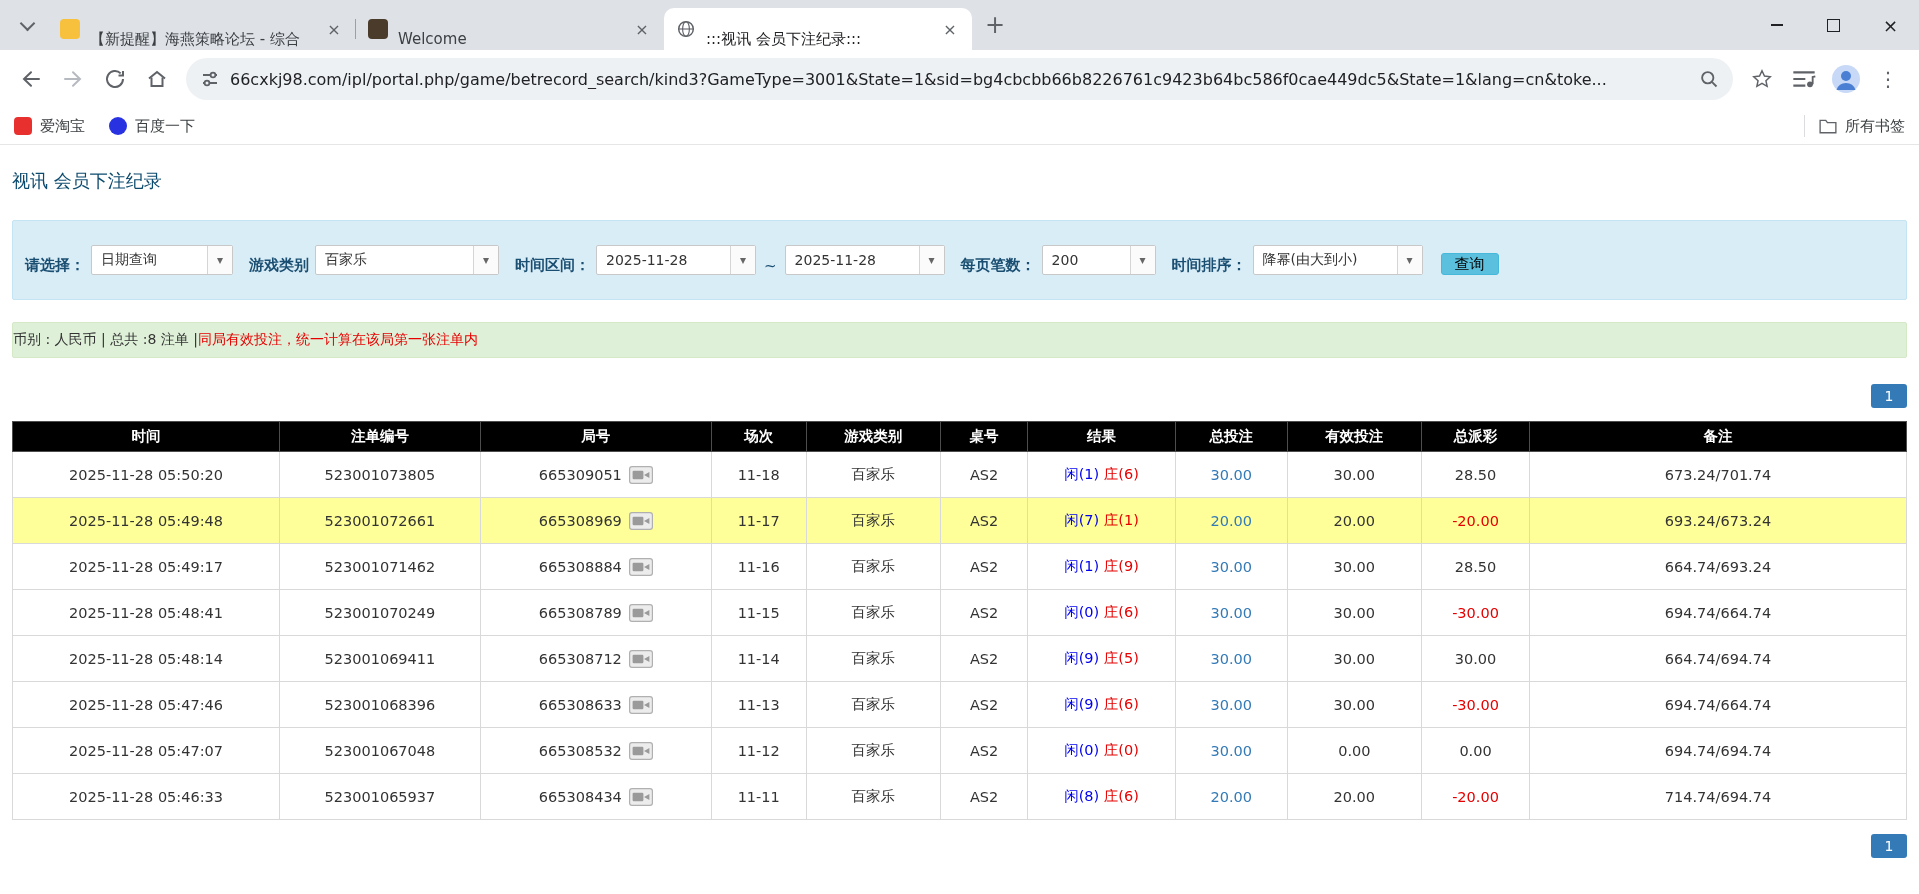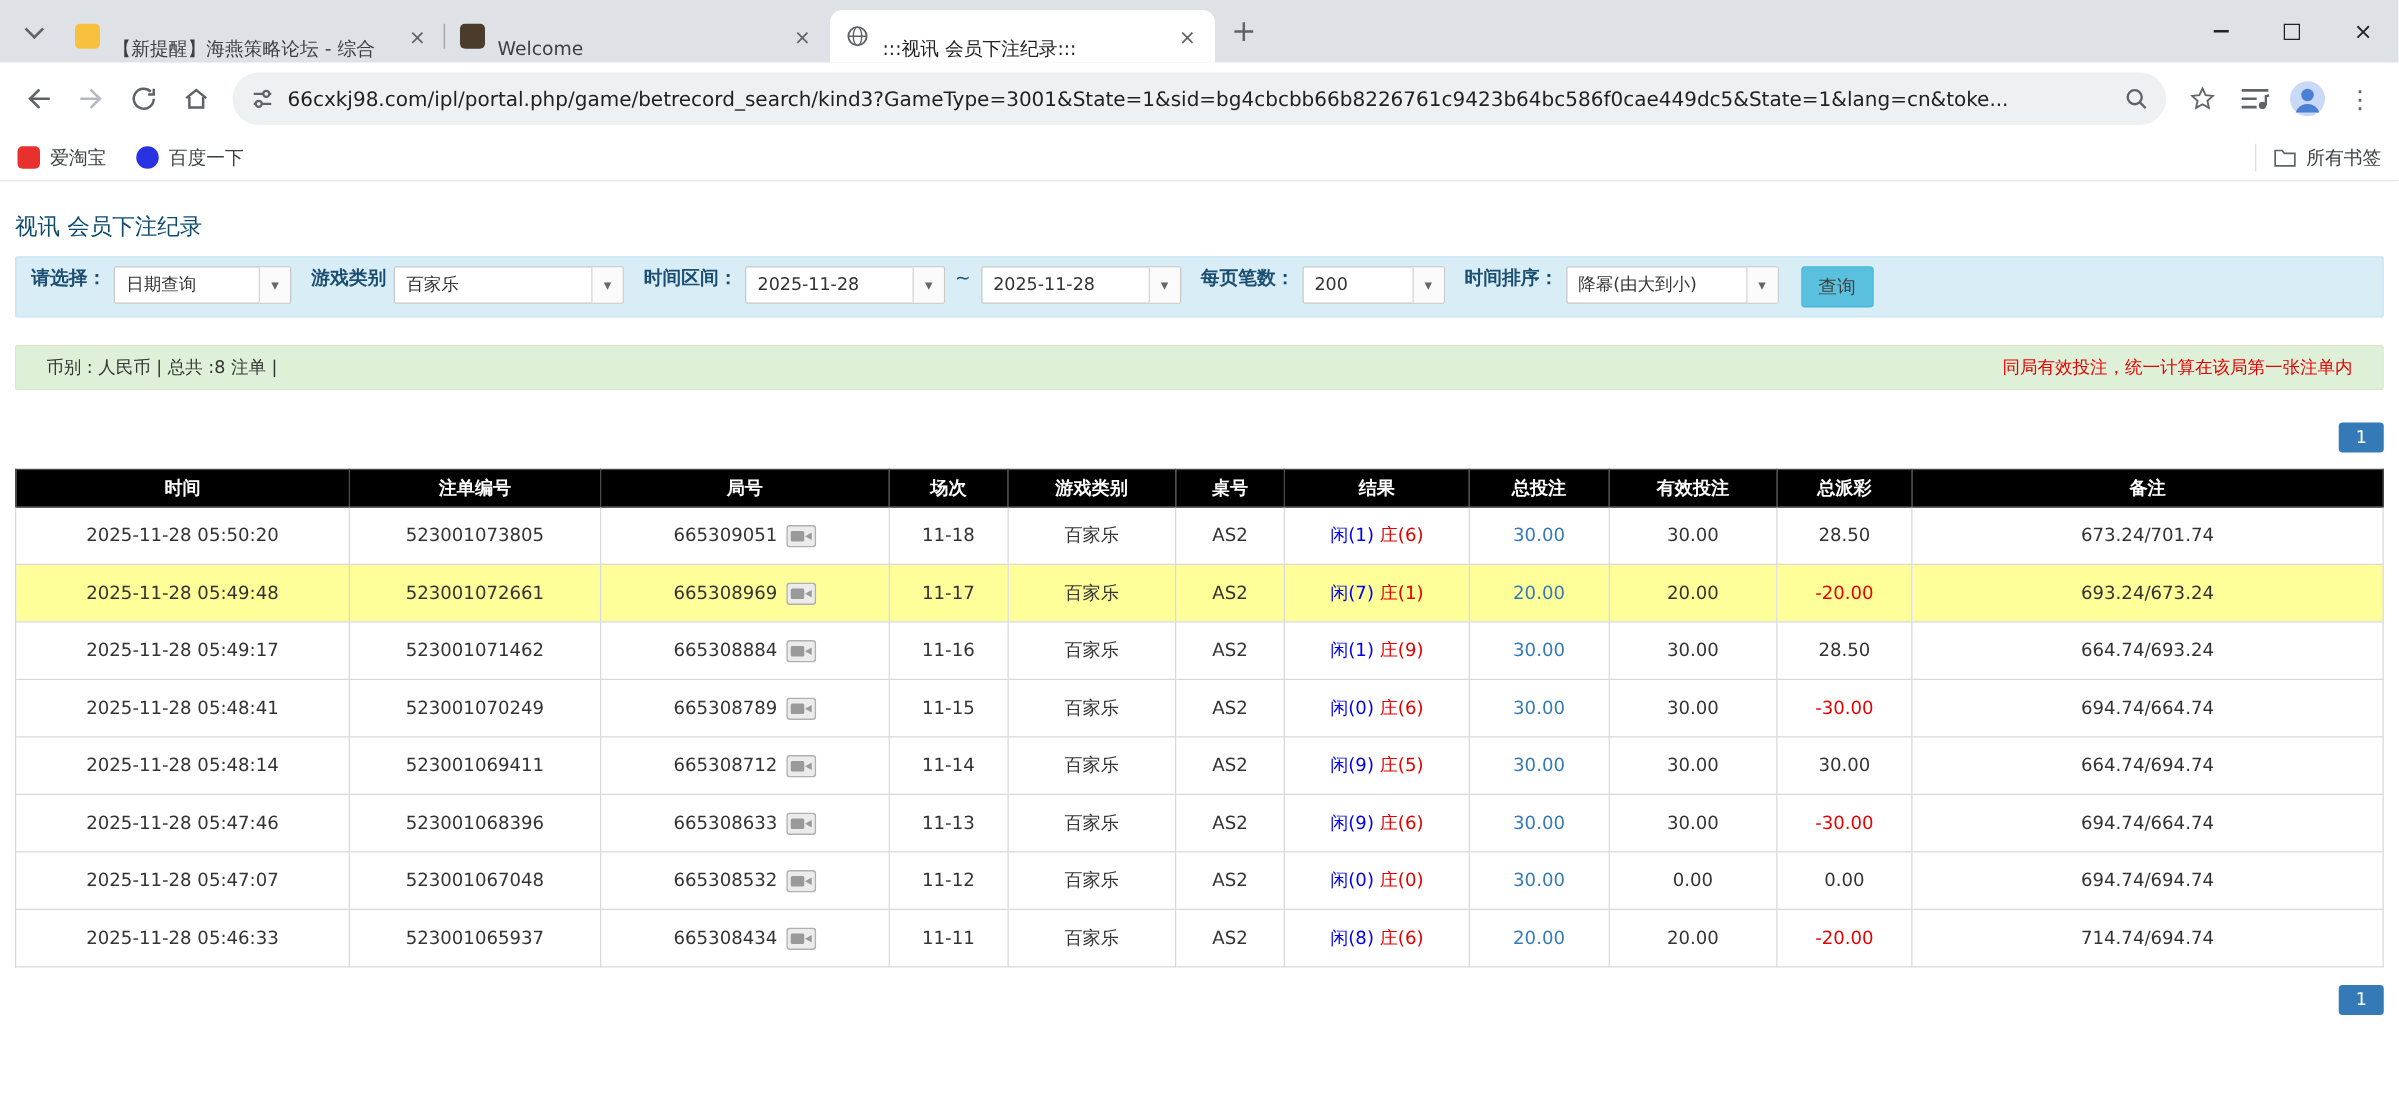--- a/index.html
+++ b/index.html
@@ -35,30 +35,30 @@
   .bm-taobao{background:#e8312f;border-radius:4px;}
   .bm-baidu{background:#2932e1;border-radius:50%;}
   .bookmarks-right{margin-left:auto;display:flex;align-items:center;}
   .bm-sep{width:1px;height:22px;background:#dadce0;margin-right:14px;}
   .all-bookmarks{display:flex;align-items:center;font-size:15px;color:#3c4043;cursor:pointer;gap:8px;}
 
   
   .content{padding:0 12px;}
   .page-title{font-size:18px;color:#0c4a6e;font-weight:400;margin:24px 0 0 0;}
 
-  .filter-bar{margin-top:12px;background:#d9edf7;border:1px solid #c4e3f3;border-radius:2px;padding:7px 10px;display:flex;align-items:flex-start;gap:6px;font-size:15px;}
+  .filter-bar{margin-top:27px;background:#d9edf7;border:1px solid #c4e3f3;border-radius:2px;padding:24px 10px;display:flex;align-items:flex-end;gap:6px;font-size:15px;}
   .flabel{color:#1b4f72;font-weight:bold;margin-left:10px;white-space:nowrap;}
   .filter-bar > .flabel:first-child{margin-left:2px;}
   .combo{background:#fff;border:1px solid #c8c8c8;border-radius:2px;height:28px;display:flex;align-items:center;cursor:pointer;}
   .combo-text{padding:0 9px;font-size:14px;color:#333;flex:1;white-space:nowrap;overflow:hidden;}
   .combo-arrow{width:24px;height:100%;border-left:1px solid #d5d5d5;display:flex;align-items:center;justify-content:center;color:#666;font-size:12px;background:#fbfbfb;flex:none;}
   .tilde{color:#1b4f72;margin:0 2px;}
-  .search-btn{margin-left:12px;background:#5bc0de;border:1px solid #46b8da;color:#404040;font-size:15px;height:33px;padding:0 13px;border-radius:3px;cursor:pointer;font-family:inherit;}
-
-  .summary-bar{margin-top:22px;background:#dff0d8;border:1px solid #d6e9c6;border-radius:2px;padding:8px 24px;display:flex;align-items:center;justify-content:space-between;font-size:14px;}
+  .search-btn{margin-left:12px;background:#5bc0de;border:1px solid #46b8da;color:#000000;font-size:15px;height:22px;padding:0 13px;border-radius:3px;cursor:pointer;font-family:inherit;}
+
+  .summary-bar{margin-top:22px;background:#dff0d8;border:1px solid #d6e9c6;border-radius:2px;padding:8px 0;display:flex;align-items:center;font-size:14px;}
   .summary-left{color:#333;}
   .summary-right{color:#e60000;}
 
   .pagination{display:flex;justify-content:flex-end;}
   .pagination.top{margin-top:26px;}
   .pagination.bottom{margin-top:14px;}
   .page-btn{min-width:24px;height:24px;background:#337ab7;color:#fff;font-size:14px;display:flex;align-items:center;justify-content:center;border-radius:3px;cursor:pointer;padding:0 6px;}
 
   table{width:100%;border-collapse:collapse;margin-top:13px;font-size:14.5px;table-layout:fixed;}
   th{background:#000;color:#fff;font-weight:bold;height:29px;border:1px solid #4d4d4d;font-size:14.5px;padding:0;}

